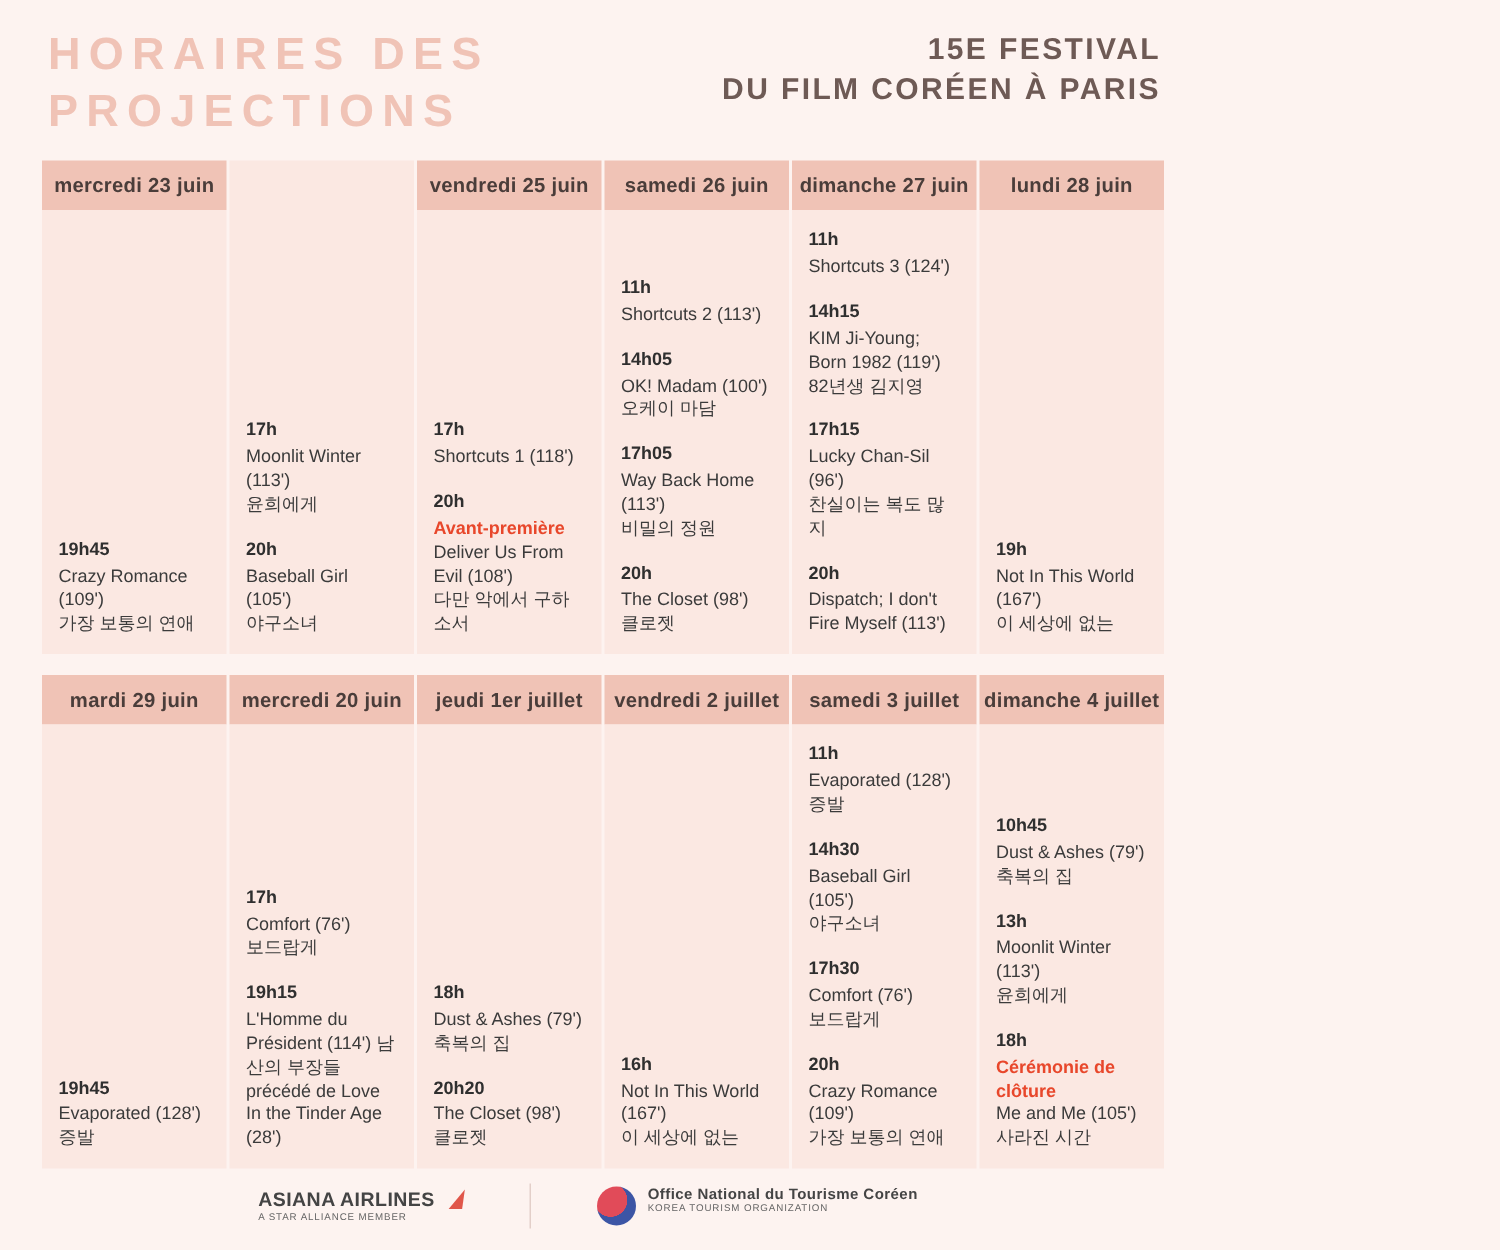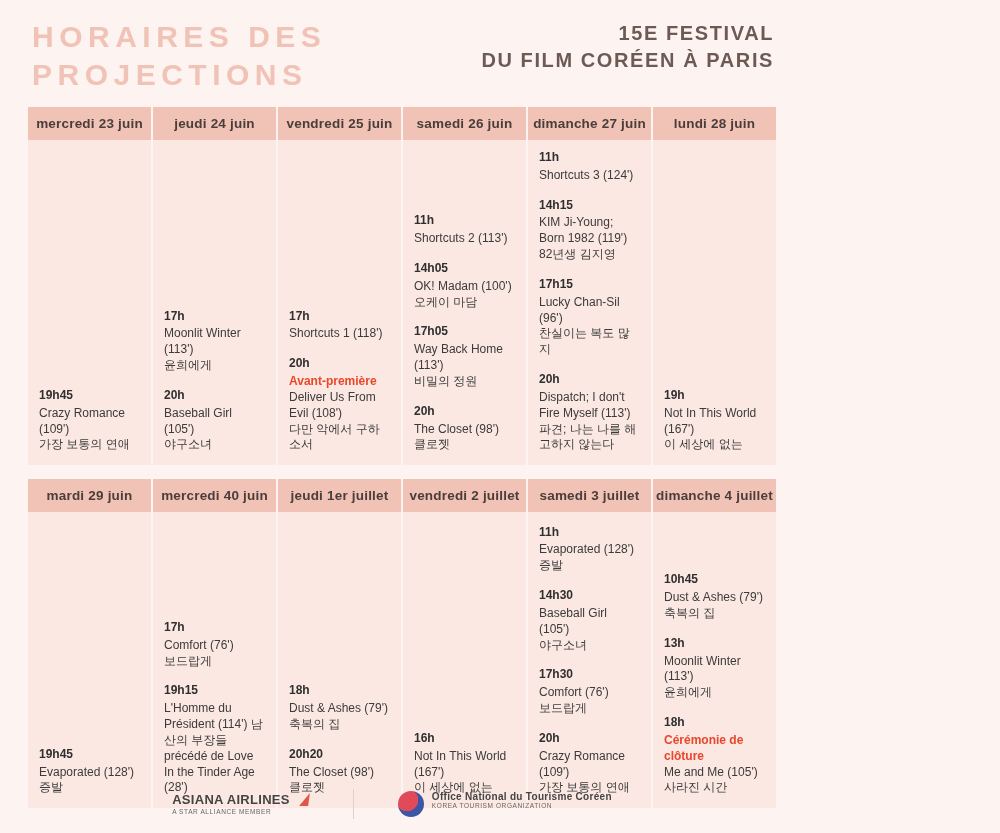--- a/index.html
+++ b/index.html
@@ -180,21 +180,20 @@
         <div class="day-body">
           <div class="spacer-top"></div>
           <div class="slot">
             <span class="time">19h45</span>
             <span class="title">Crazy Romance (109')</span>
             <span class="kr">가장 보통의 연애</span>
           </div>
         </div>
       </div>
       <div class="daycol">
-        <div class="day-head">jeudi 24 juin</div>
         <div class="day-body">
           <div class="spacer-top"></div>
           <div class="slot">
             <span class="time">17h</span>
             <span class="title">Moonlit Winter (113')</span>
             <span class="kr">윤희에게</span>
           </div>
           <div class="slot">
             <span class="time">20h</span>
             <span class="title">Baseball Girl (105')</span>
@@ -257,21 +256,20 @@
             <span class="kr">82년생 김지영</span>
           </div>
           <div class="slot">
             <span class="time">17h15</span>
             <span class="title">Lucky Chan-Sil (96')</span>
             <span class="kr">찬실이는 복도 많지</span>
           </div>
           <div class="slot">
             <span class="time">20h</span>
             <span class="title">Dispatch; I don't Fire Myself (113')</span>
-            <span class="kr">파견; 나는 나를 해고하지 않는다</span>
           </div>
         </div>
       </div>
       <div class="daycol">
         <div class="day-head">lundi 28 juin</div>
         <div class="day-body">
           <div class="spacer-top"></div>
           <div class="slot">
             <span class="time">19h</span>
             <span class="title">Not In This World (167')</span>
@@ -286,21 +284,21 @@
         <div class="day-body">
           <div class="spacer-top"></div>
           <div class="slot">
             <span class="time">19h45</span>
             <span class="title">Evaporated (128')</span>
             <span class="kr">증발</span>
           </div>
         </div>
       </div>
       <div class="daycol">
-        <div class="day-head">mercredi 40 juin</div>
+        <div class="day-head">mercredi 20 juin</div>
         <div class="day-body">
           <div class="spacer-top"></div>
           <div class="slot">
             <span class="time">17h</span>
             <span class="title">Comfort (76')</span>
             <span class="kr">보드랍게</span>
           </div>
           <div class="slot">
             <span class="time">19h15</span>
             <span class="title">L'Homme du Président (114') 남산의 부장들 précédé de Love In the Tinder Age (28')</span>

